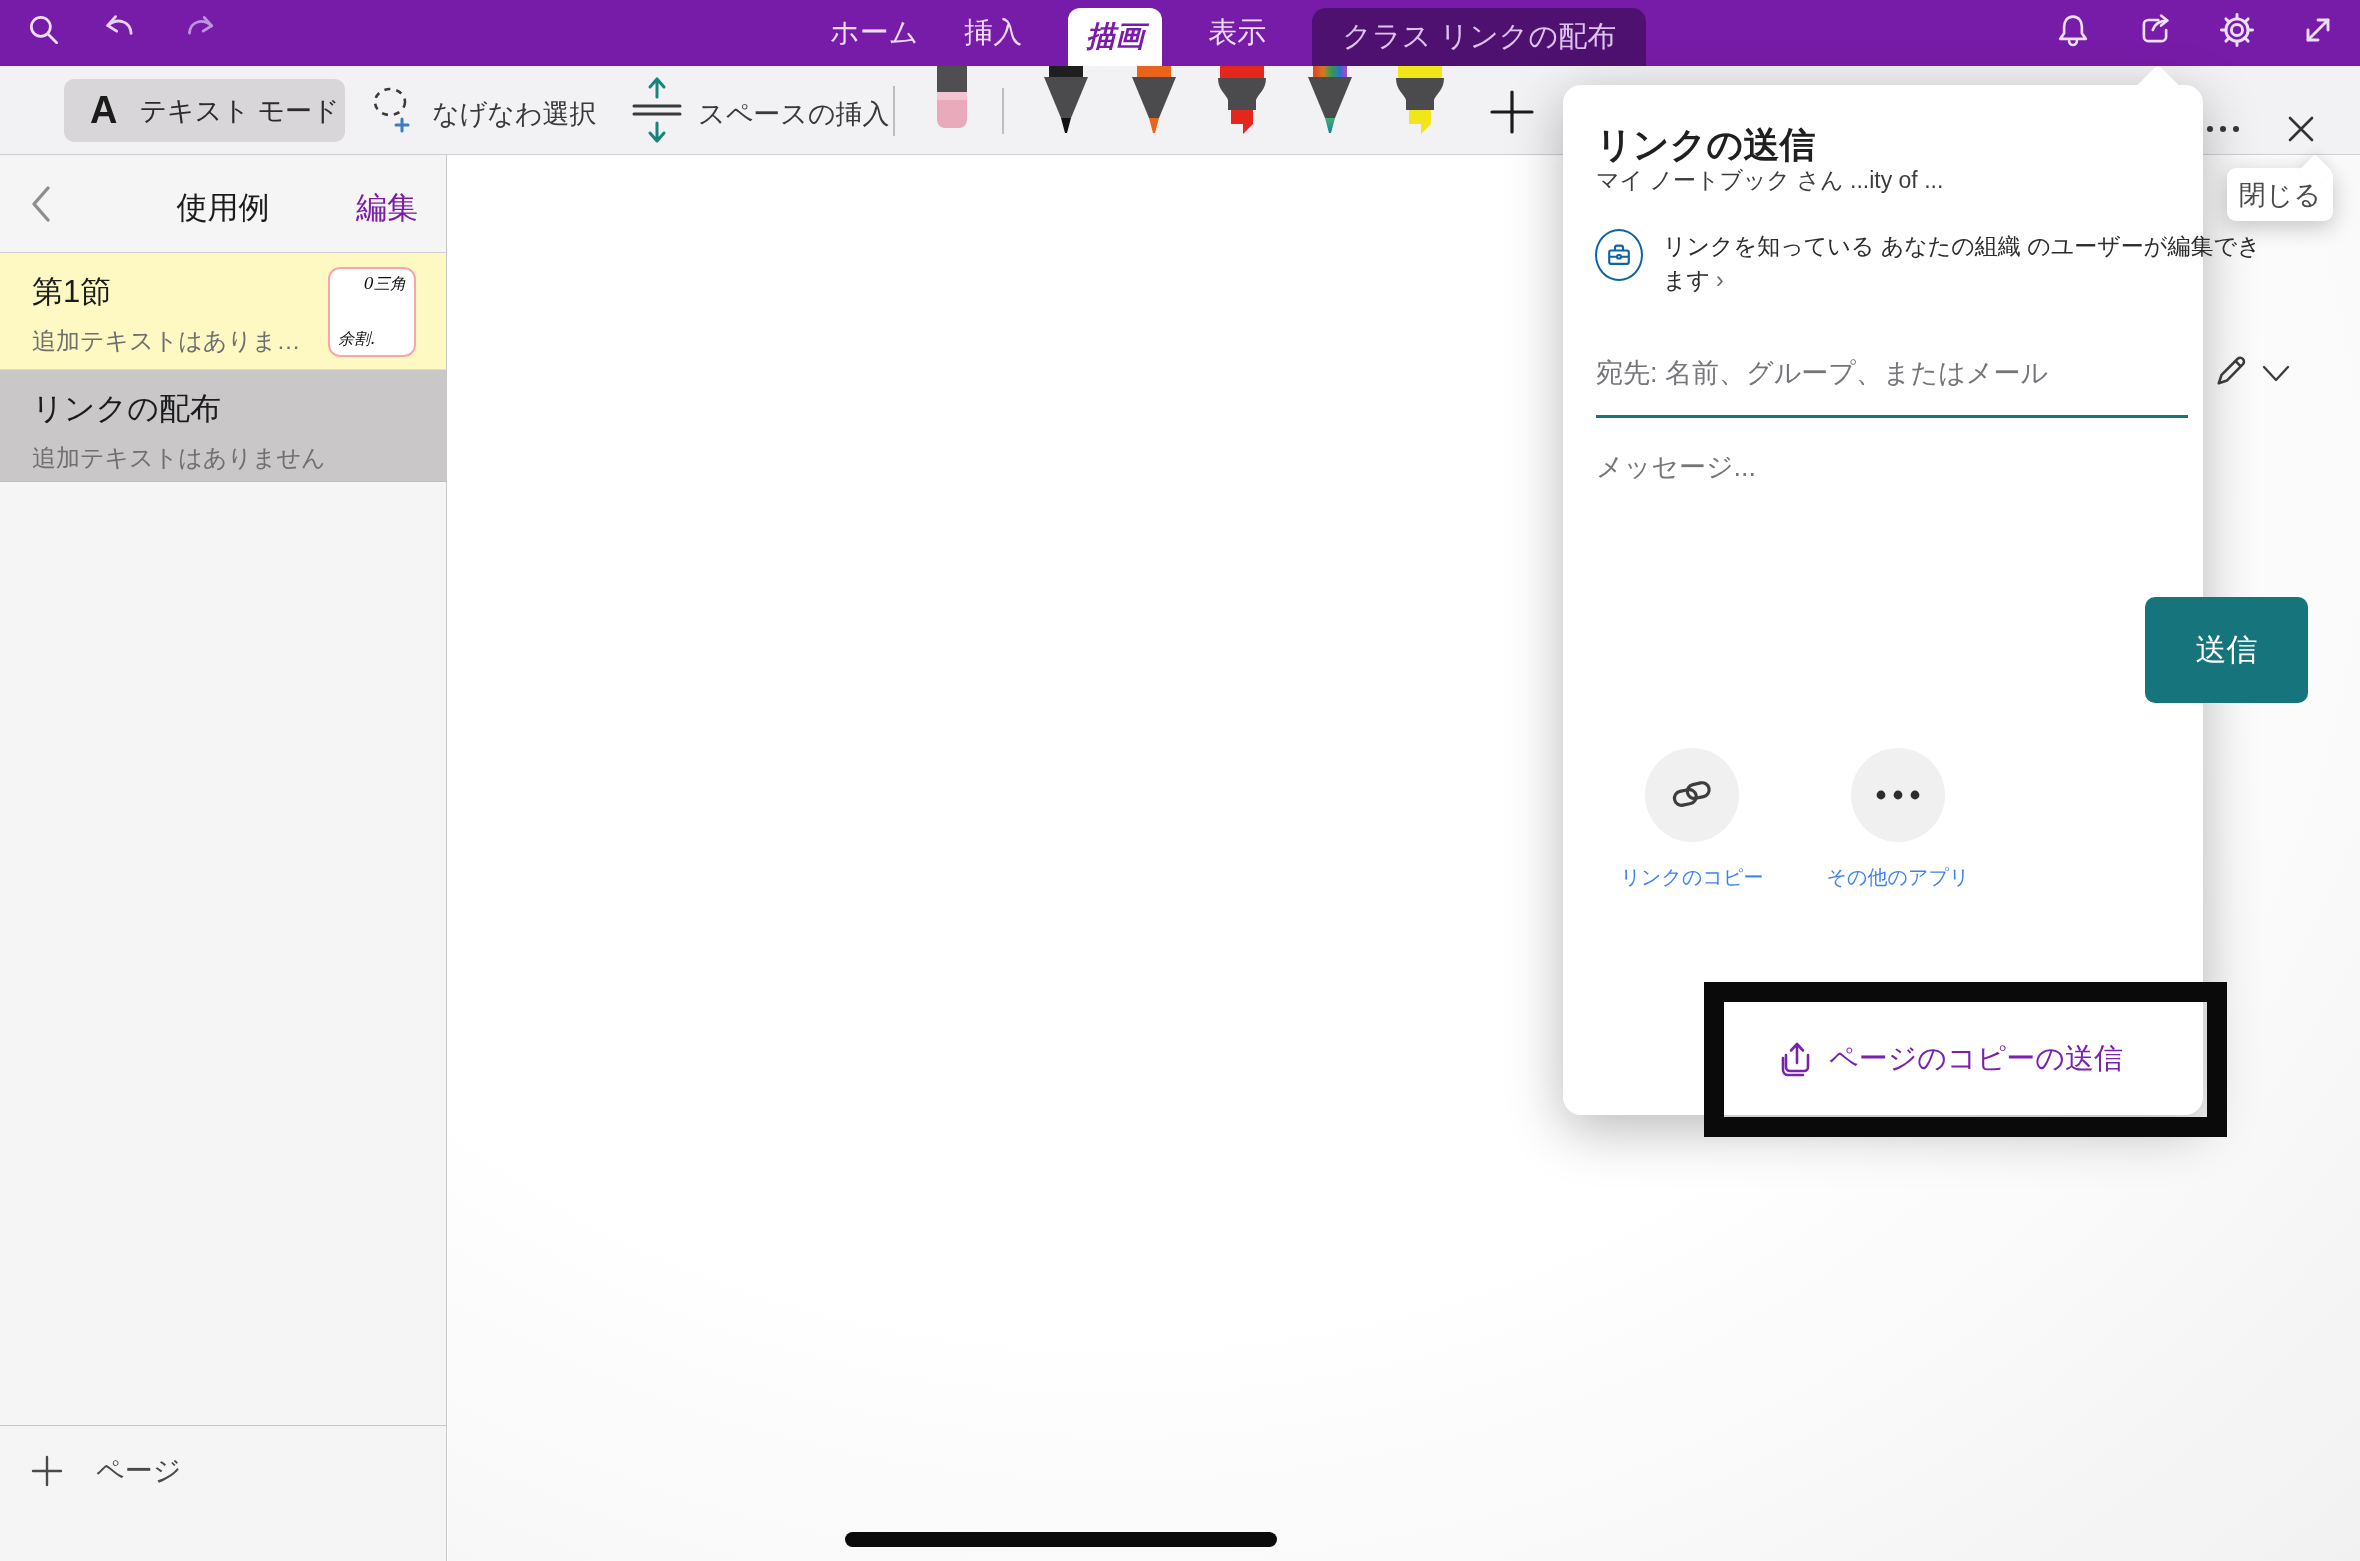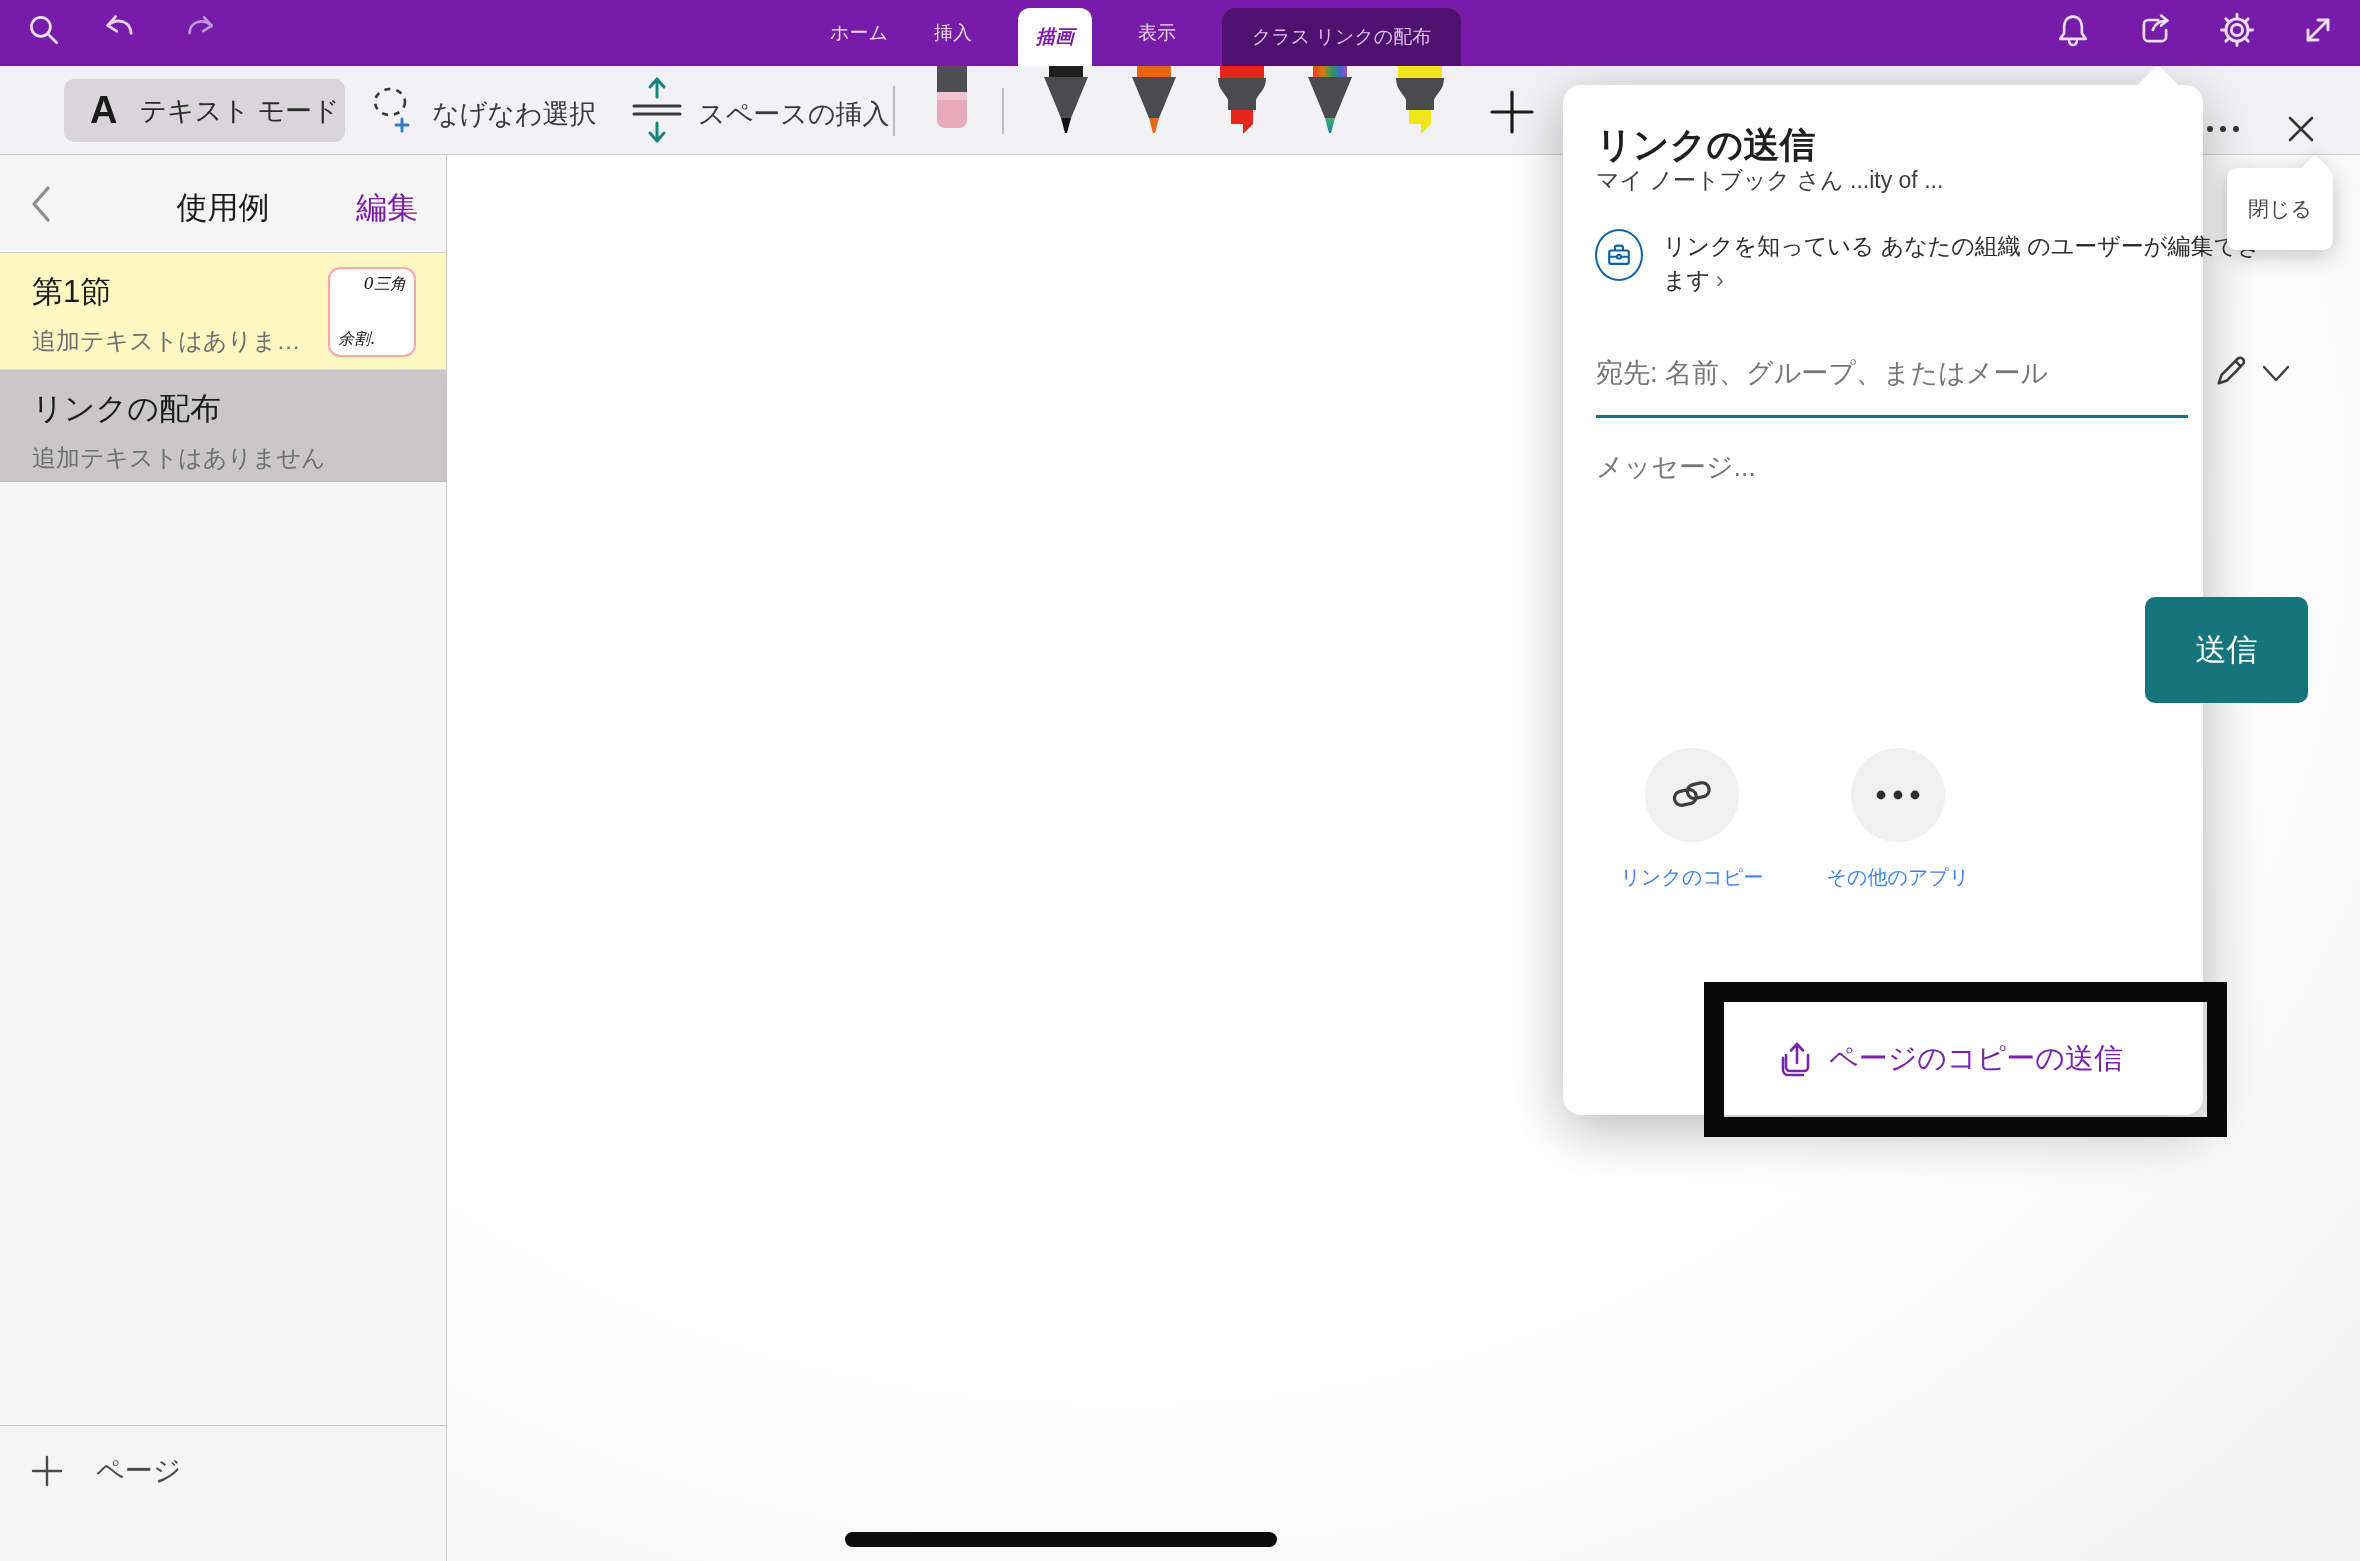--- a/index.html
+++ b/index.html
@@ -6,21 +6,21 @@
   html,body { width:2360px; height:1561px; }
   body {
     position:relative; overflow:hidden; background:#fdfdfd;
     font-family:"Liberation Sans","DejaVu Sans",sans-serif;
     -webkit-font-smoothing:antialiased;
   }
   
   .topbar { position:absolute; left:0; top:0; width:2360px; height:66px; background:#771ca8; z-index:30; }
   .topbar-icon { position:absolute; top:8px; width:40px; height:44px; display:flex; align-items:center; justify-content:center; }
   .tabs { position:absolute; left:830px; top:0; height:66px; display:flex; align-items:center; gap:46px; }
-  .tab { color:#ecdcf6; font-size:19px; white-space:nowrap; height:66px; display:flex; align-items:center;text-align:right; }
+  .tab { color:#ecdcf6; font-size:29px; white-space:nowrap; height:66px; display:flex; align-items:center;text-align:right; }
   .tab-active { background:#ffffff; color:#7a1ca9; font-weight:bold; height:58px; align-self:flex-end; padding:0 18px; border-radius:12px 12px 0 0;font-style:italic; }
   .tab-dark { background:#4f1170; color:#dcc2ec; height:58px; align-self:flex-end; padding:0 30px; border-radius:14px 14px 0 0; }
   
   .toolbar { position:absolute; left:0; top:66px; width:2360px; height:89px; background:#f2f1f3; border-bottom:1px solid #cfcfd1; z-index:20; }
   .textmode-btn { position:absolute; left:64px; top:13px; width:281px; height:63px; background:#d8d6d8; border-radius:10px; display:flex; align-items:center; }
   .textmode-a { font-size:38px; font-weight:bold; color:#1b1b1b; margin-left:26px; }
   .textmode-label { font-size:27px; color:#2b2b2b; margin-left:22px; white-space:nowrap; }
   .tool-label { position:absolute; font-size:27px; color:#3a3a3c; top:30px; white-space:nowrap; }
   .tb-divider { position:absolute; width:2px; background:#bdbdbf; }
   .pen { position:absolute; top:0; }
@@ -58,21 +58,21 @@
   .fld-pencil { position:absolute; left:648px; top:266px; }
   .fld-chevron { position:absolute; left:696px; top:276px; }
   .message-input { position:absolute; left:33px; top:352px; width:560px; height:60px; border:none; outline:none; background:transparent; font-size:27px; color:#333; font-family:inherit; }
   .send-btn { position:absolute; left:582px; top:512px; width:163px; height:106px; background:#15747c; border:none; border-radius:10px; color:#ffffff; font-size:31px; font-family:inherit; display:flex; align-items:center; justify-content:center; }
   .action { position:absolute; width:160px; text-align:center; }
   .action-circle { width:94px; height:94px; border-radius:50%; background:#f1f0f0; margin:0 auto; display:flex; align-items:center; justify-content:center; }
   .action-label { margin-top:22px; font-size:20px; color:#3b82f6; white-space:nowrap; }
   .send-copy-row { position:absolute; left:0; top:938px; width:774px; height:72px; display:flex; align-items:center; justify-content:center; gap:14px; }
   .send-copy-label { font-size:29px; color:#7a22b0; white-space:nowrap; }
   
-  .tooltip { position:absolute; left:2227px; top:168px; width:106px; height:82px; background:#fff; border-radius:9px; box-shadow:0 6px 22px rgba(0,0,0,0.22); z-index:50; display:flex; align-items:center; justify-content:center; font-size:21px; color:#4a4a4a; }
+  .tooltip { position:absolute; left:2227px; top:168px; width:106px; height:53px; background:#fff; border-radius:9px; box-shadow:0 6px 22px rgba(0,0,0,0.22); z-index:50; display:flex; align-items:center; justify-content:center; font-size:27px; color:#4a4a4a; }
   .tooltip::before { content:""; position:absolute; right:6px; top:-9px; width:24px; height:24px; background:#fff; transform:rotate(45deg); border-radius:3px; z-index:-1; box-shadow:-4px -4px 10px rgba(0,0,0,0.06); }
   
   .annotation-rect { position:absolute; left:1704px; top:982px; width:523px; height:155px; border:20px solid #0a0a0a; z-index:55; }
 </style>
 </head>
 <body>
 
 <header class="topbar">
   <div class="topbar-icon" style="left:24px">
     <svg width="38" height="38" viewBox="0 0 36 36" fill="none" stroke="#eedff8" stroke-width="2.6" stroke-linecap="round">

